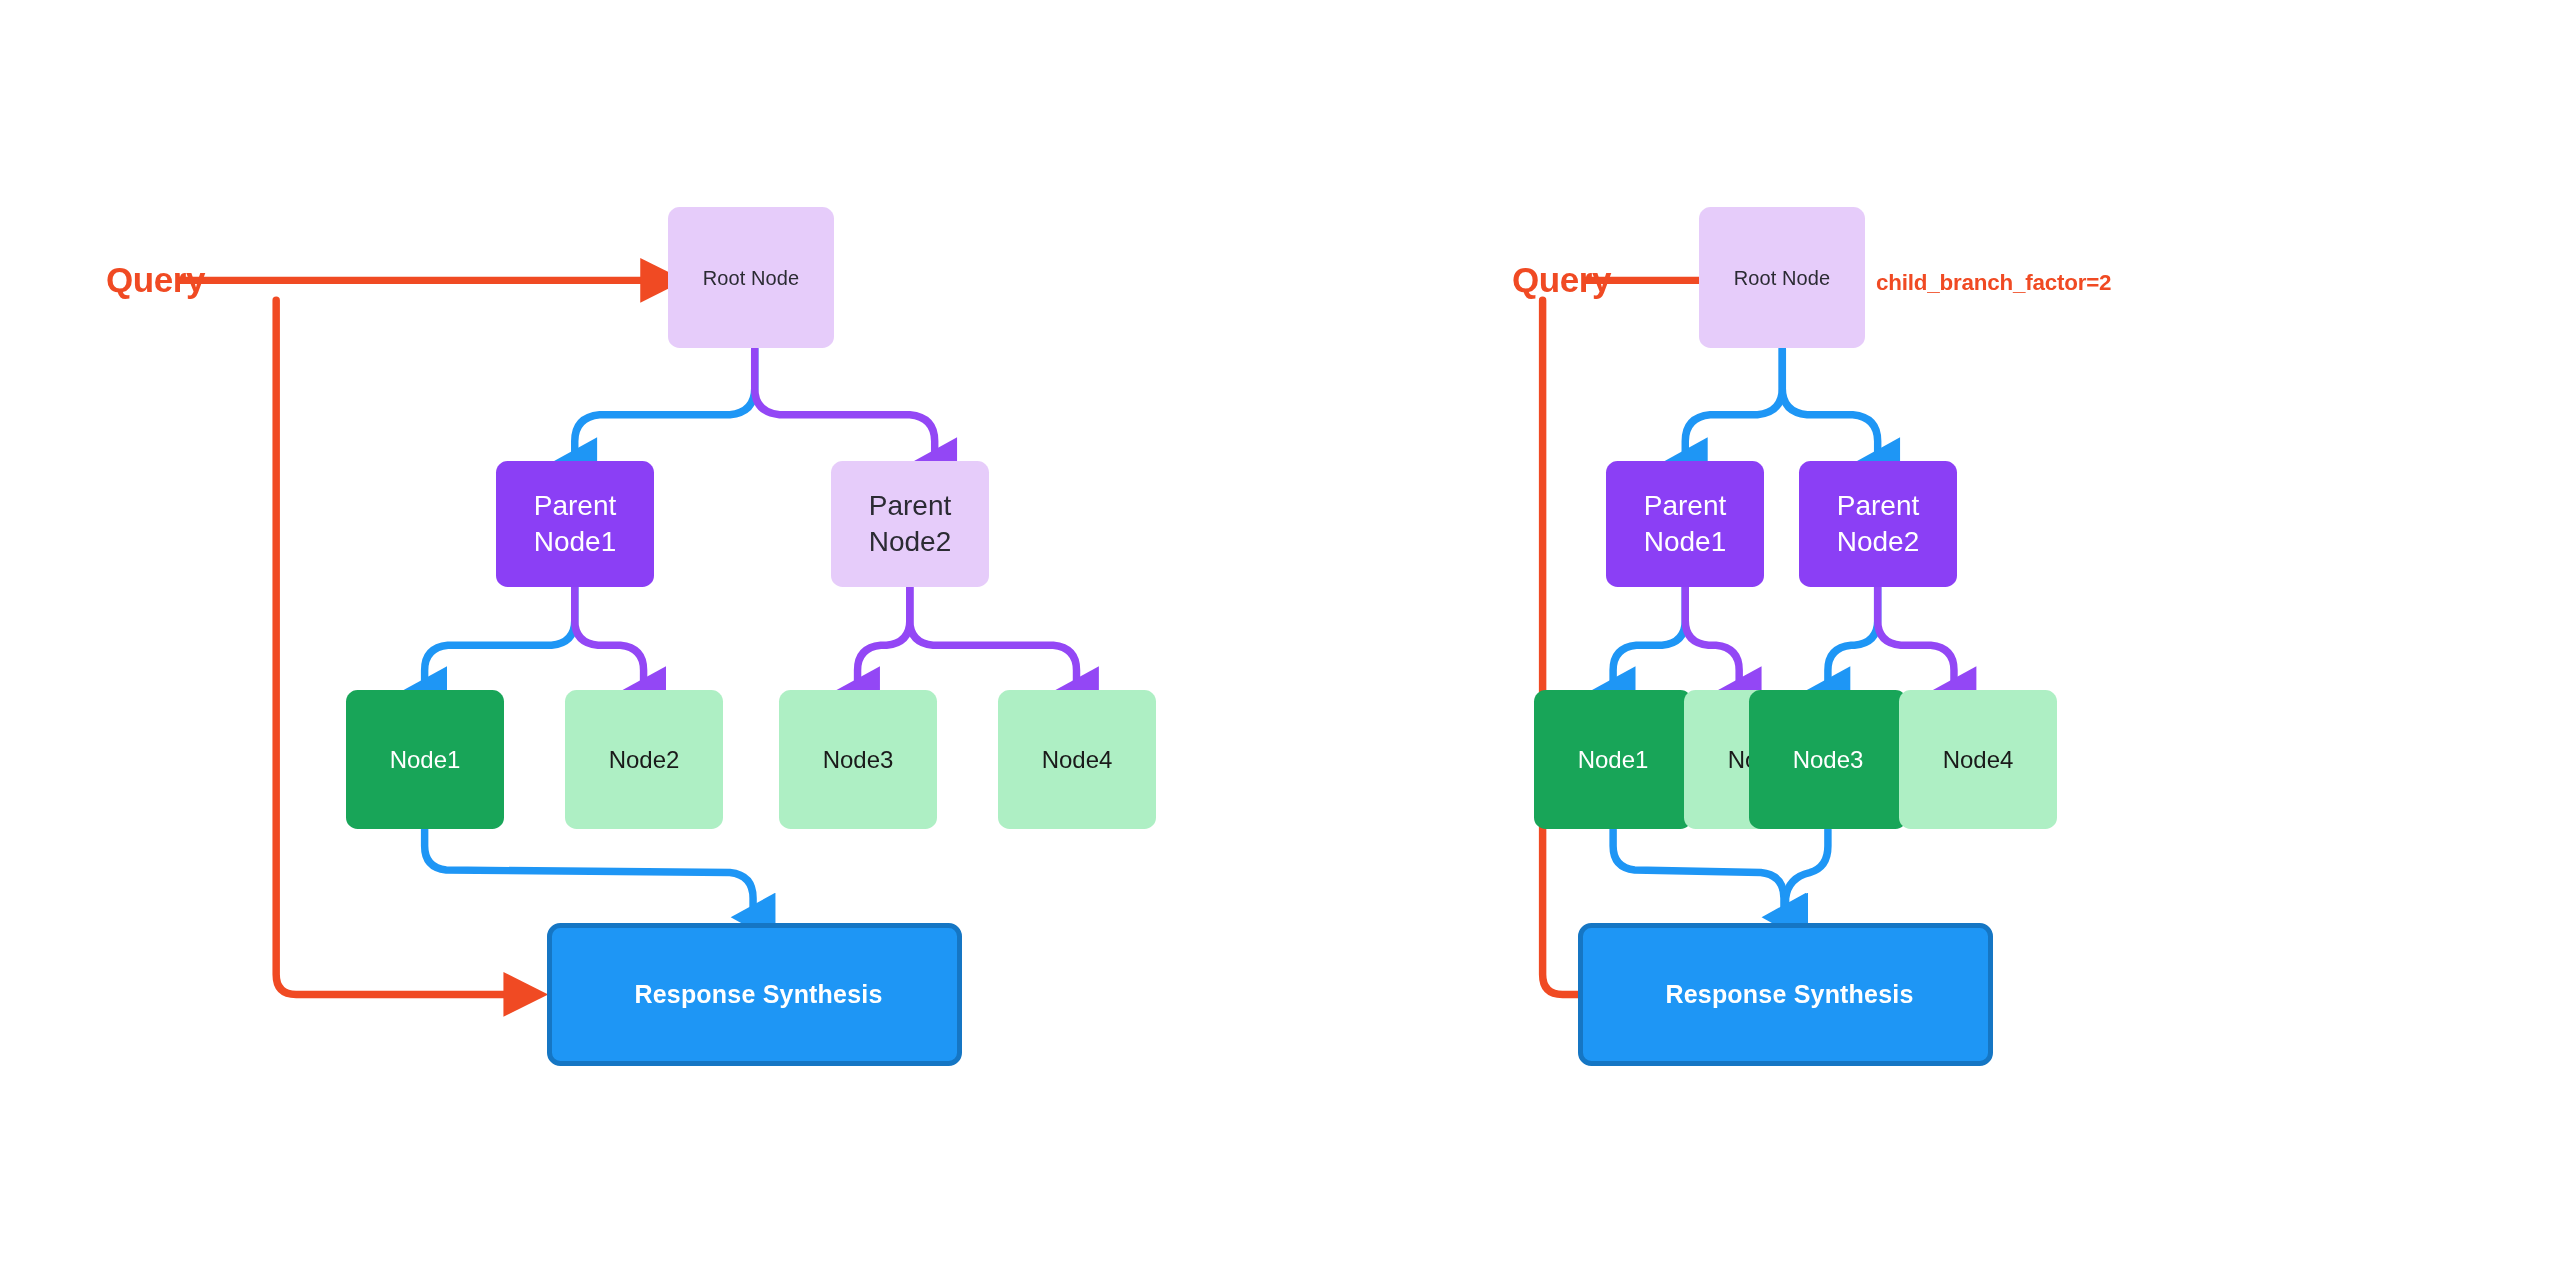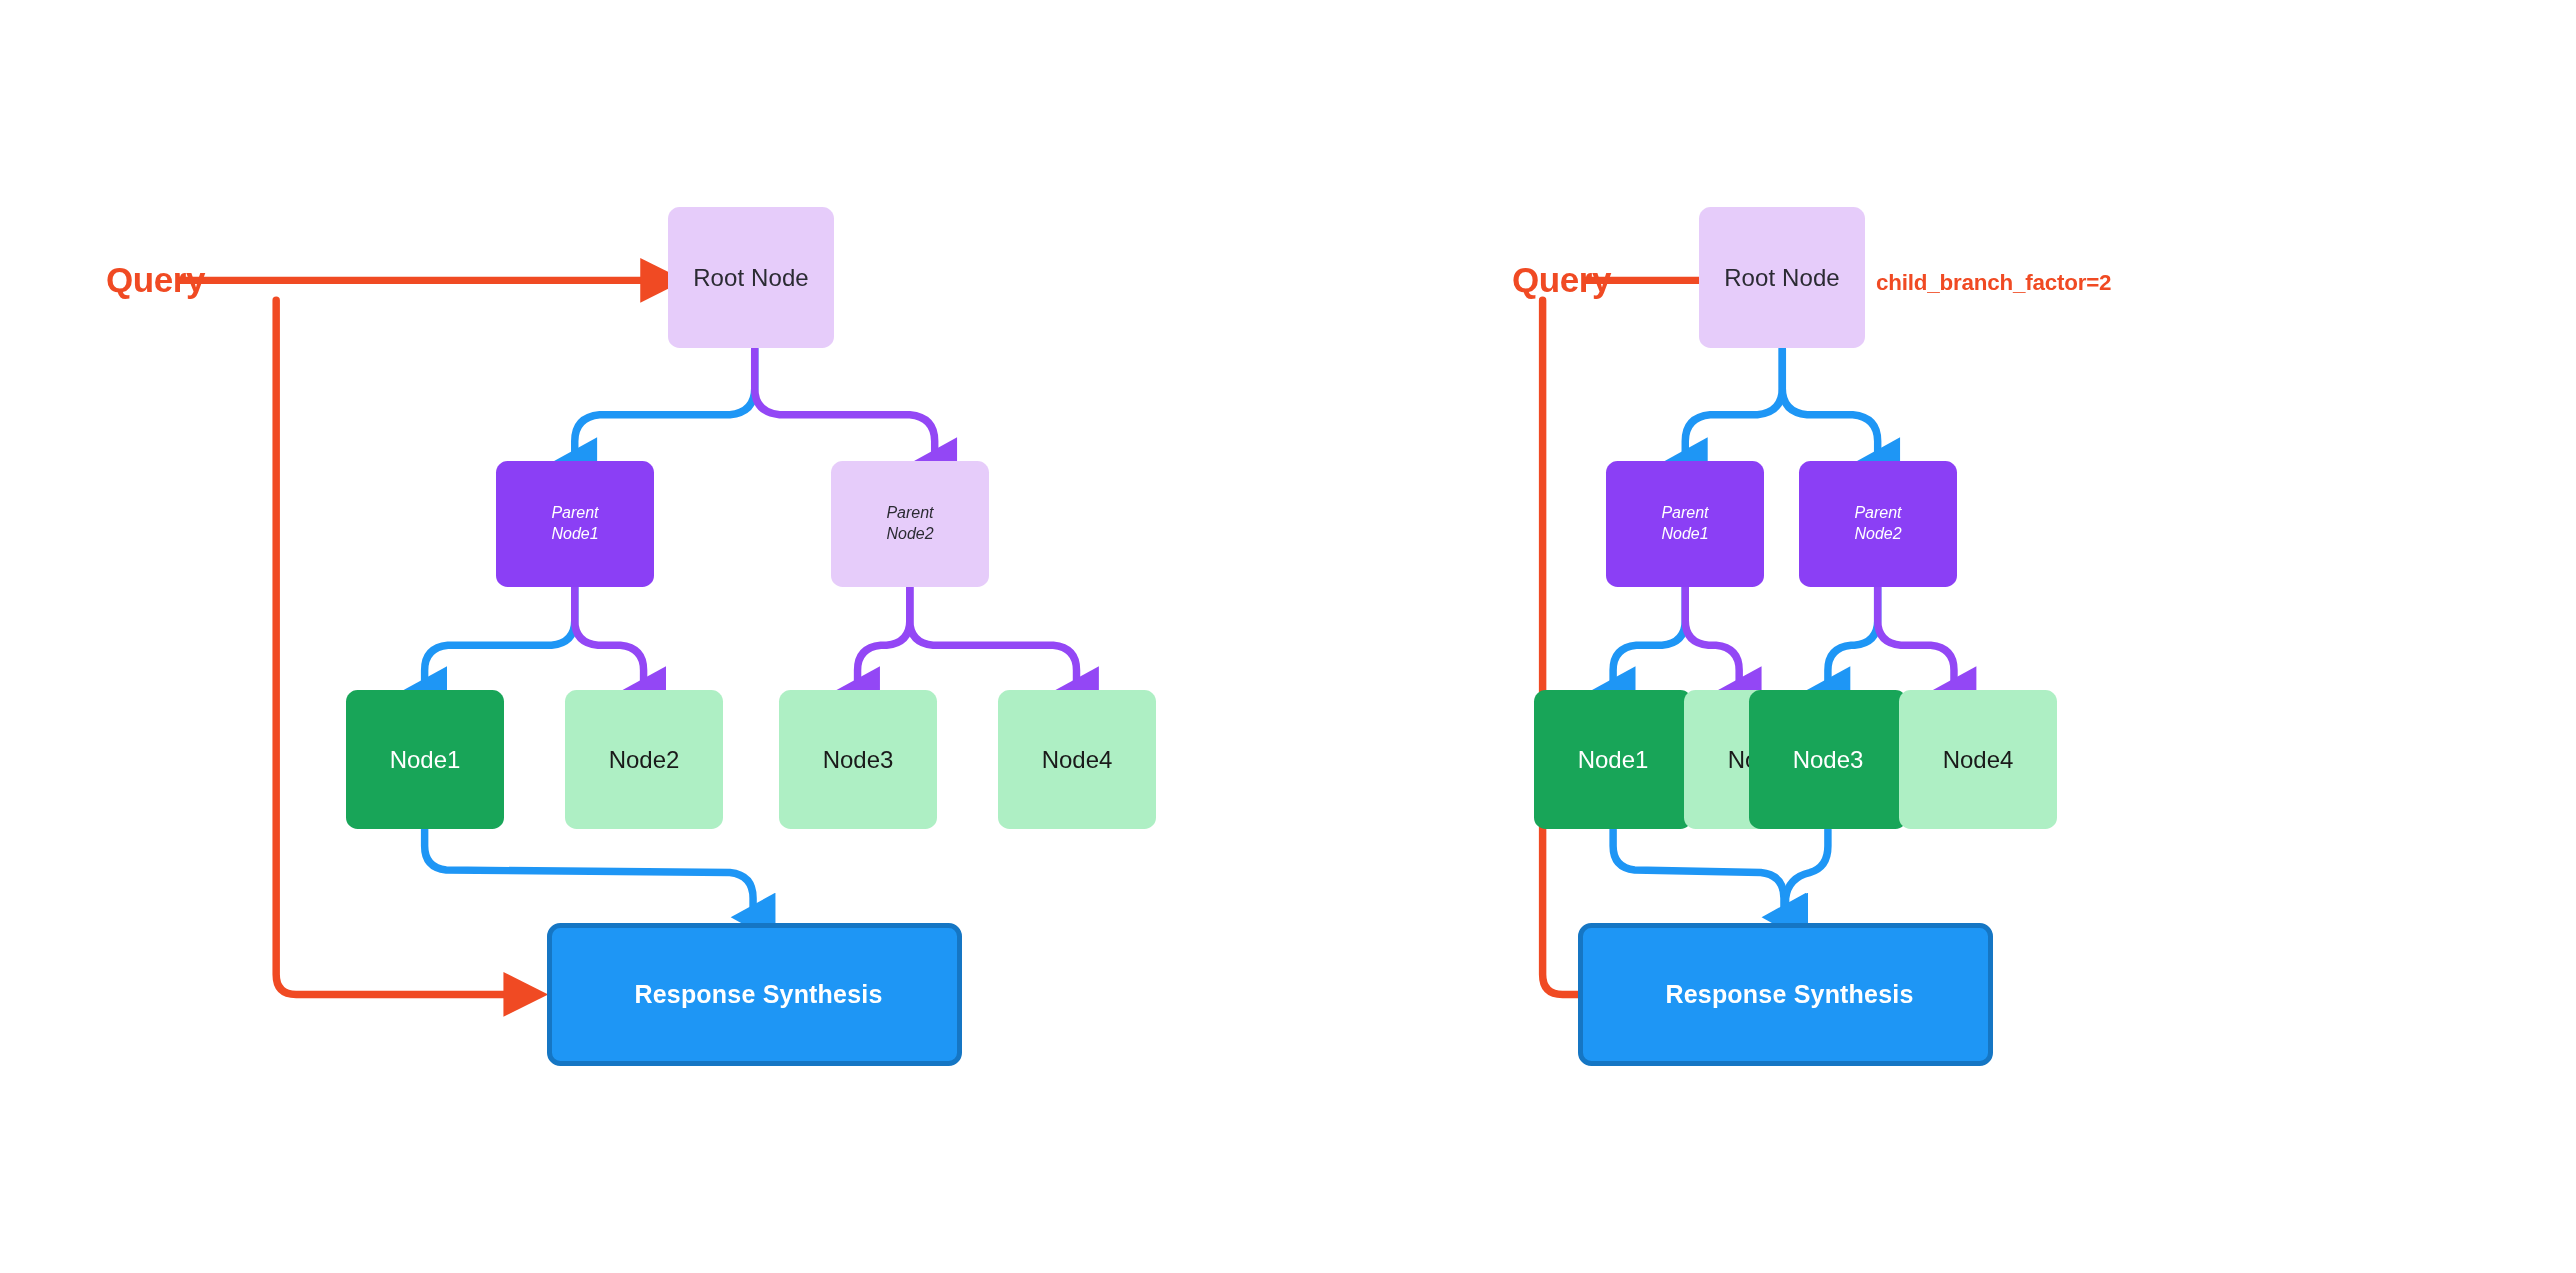--- a/index.html
+++ b/index.html
@@ -17,22 +17,22 @@
 
   .node{
     position:absolute;
     display:flex;align-items:center;justify-content:center;
     text-align:center;
     border-radius:11.6px;
     box-sizing:border-box;
     line-height:1.30;
     white-space:pre-line;
   }
-  .node.root{font-size:24px;letter-spacing:0.1px;}
-  .node.parent{font-size:16px;font-style:italic;}
+  .node.root{font-size:20px;letter-spacing:0.1px;}
+  .node.parent{font-size:28px;}
   .node.leaf{font-size:24px;}
   .node.synth{
     font-size:25px;font-weight:bold;letter-spacing:0.2px;
     border-radius:13.3px;
     padding-left:8px;
   }
   .query-label{
     position:absolute;
     font-size:35px;font-weight:bold;
     letter-spacing:-0.4px;

